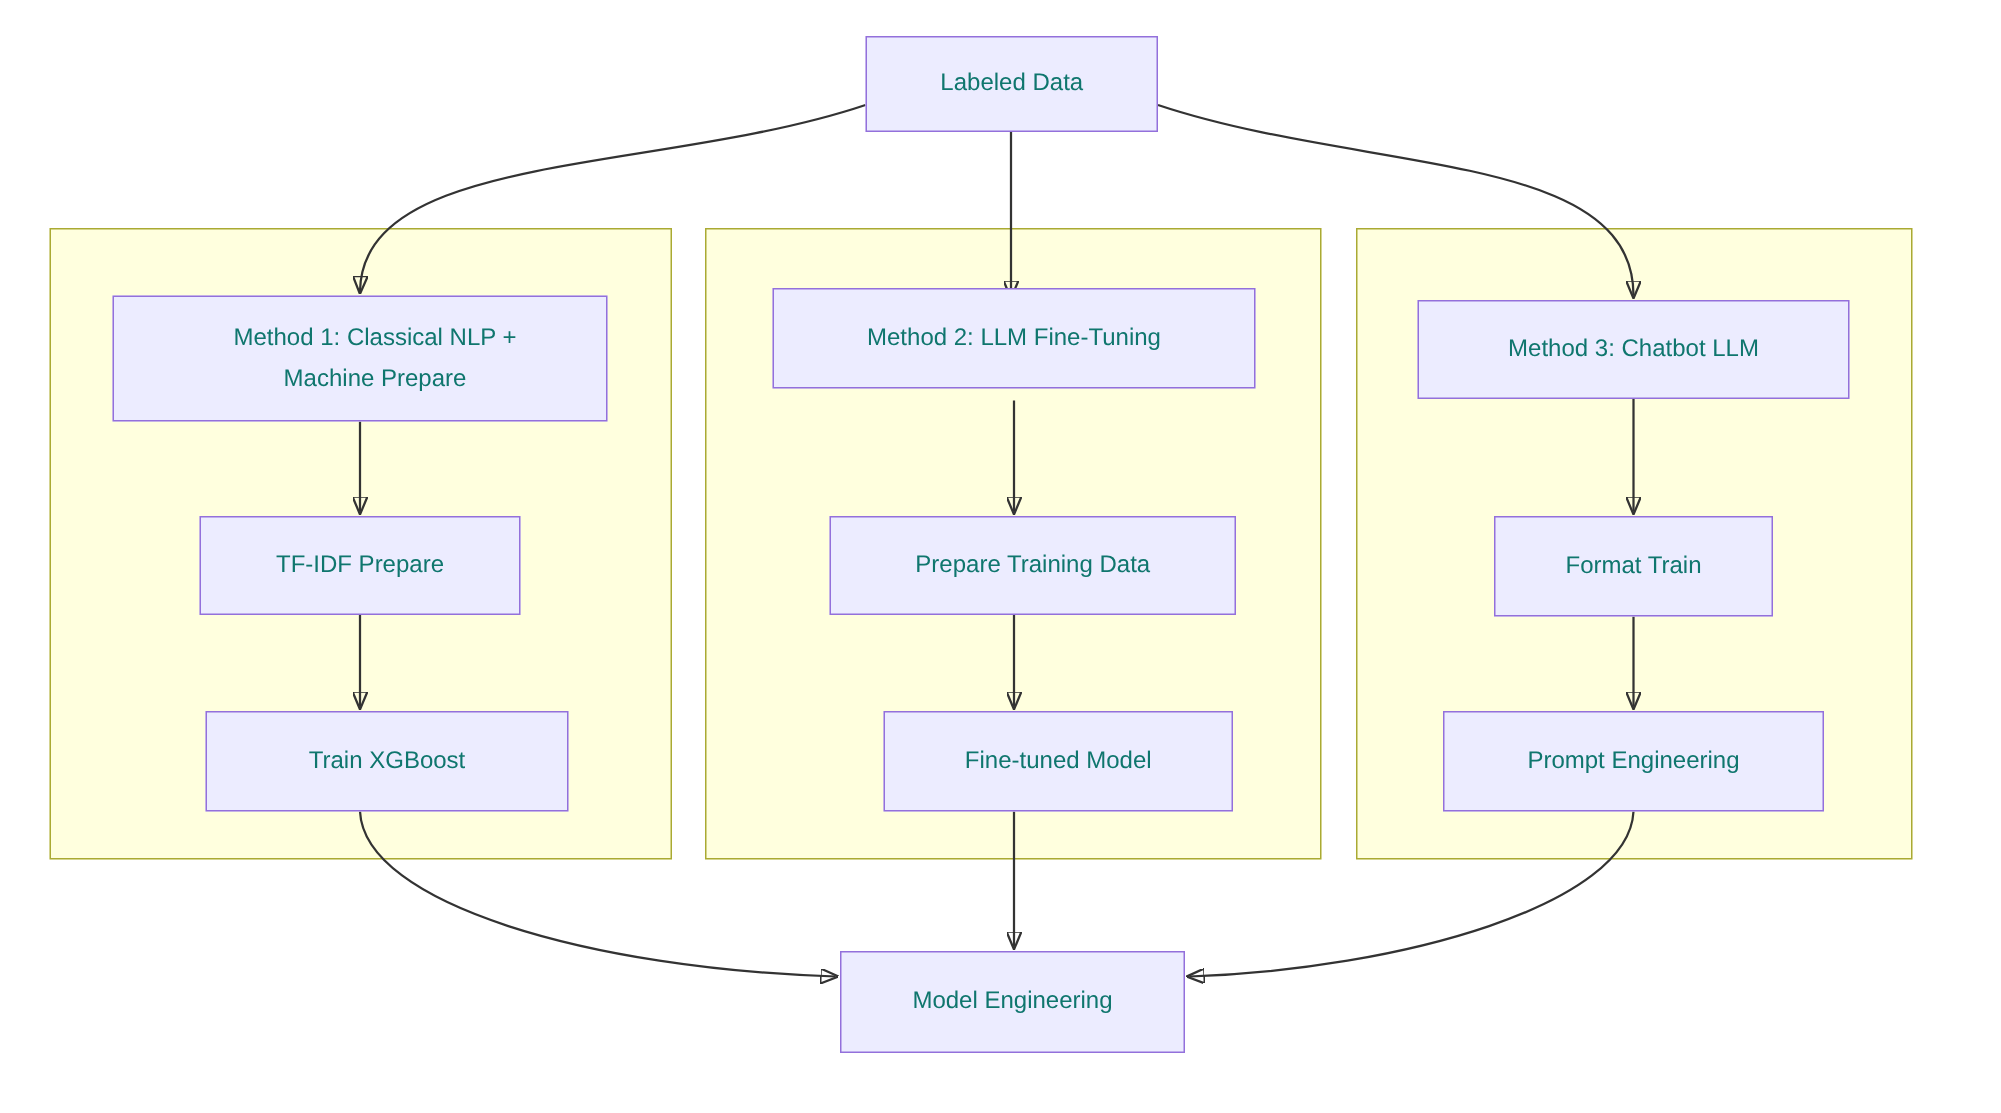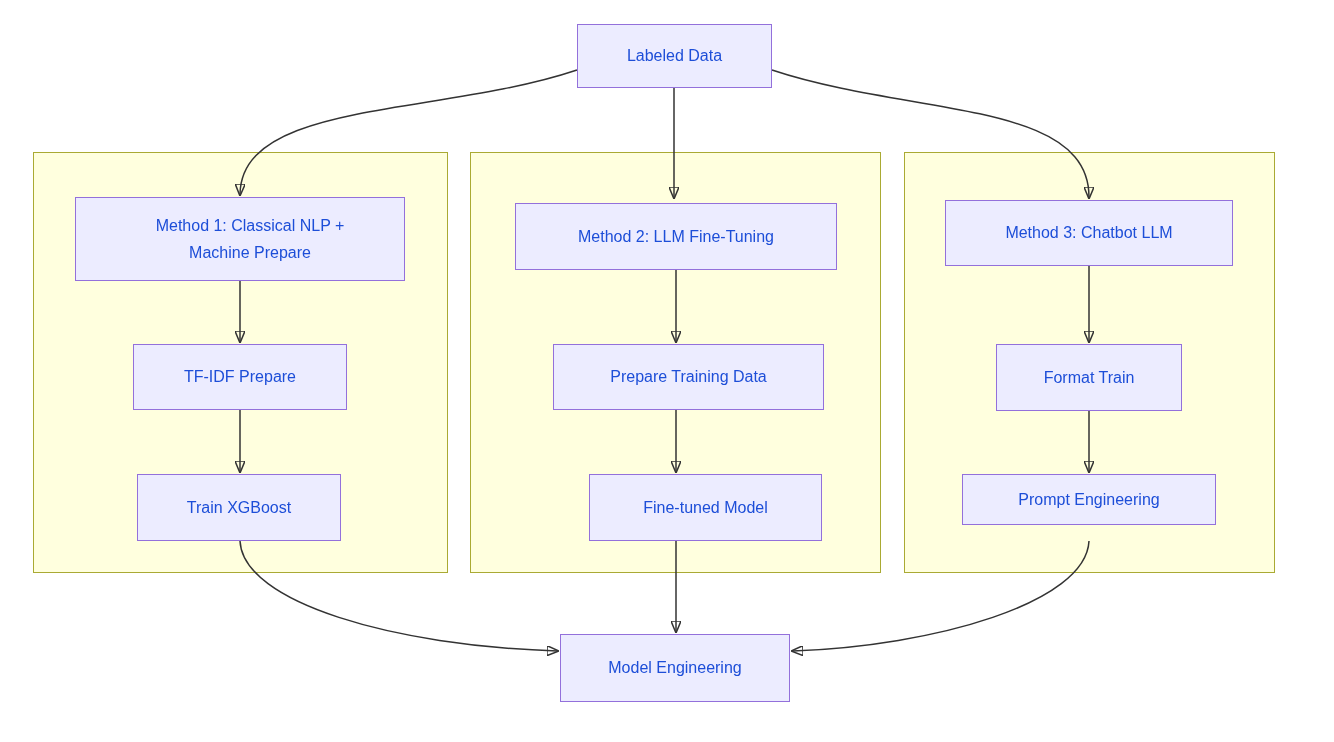--- a/index.html
+++ b/index.html
@@ -36,21 +36,21 @@
   }
   .node {
     position: absolute;
     background: #ECECFF;
     border: 1px solid #9370DB;
     box-sizing: border-box;
     display: flex;
     flex-direction: column;
     align-items: center;
     justify-content: center;
-    color: #1d4ed8;
+    color: #0f766e;
     font-size: 16px;
     line-height: 1.7;
   }
   .node span {
     display: block;
     white-space: nowrap;
   }
 </style>
 </head>
 <body>
@@ -85,41 +85,41 @@
     <span>Labeled Data</span>
   </div>
 
   <div class="node" style="left:75px; top:197px; width:330px; height:84px;padding-left:20px;">
     <span>Method 1: Classical NLP +</span>
     <span>Machine Prepare</span>
   </div>
   <div class="node" style="left:133px; top:344px; width:214px; height:66px;">
     <span>TF-IDF Prepare</span>
   </div>
-  <div class="node" style="left:137px; top:474px; width:204px; height:67px;">
+  <div class="node" style="left:137px; top:474px; width:242px; height:67px;">
     <span>Train XGBoost</span>
   </div>
 
-  <div class="node" style="left:515px; top:203px; width:322px; height:67px;">
+  <div class="node" style="left:515px; top:192px; width:322px; height:67px;">
     <span>Method 2: LLM Fine-Tuning</span>
   </div>
   <div class="node" style="left:553px; top:344px; width:271px; height:66px;">
     <span>Prepare Training Data</span>
   </div>
   <div class="node" style="left:589px; top:474px; width:233px; height:67px;">
     <span>Fine-tuned Model</span>
   </div>
 
   <div class="node" style="left:945px; top:200px; width:288px; height:66px;">
     <span>Method 3: Chatbot LLM</span>
   </div>
   <div class="node" style="left:996px; top:344px; width:186px; height:67px;">
     <span>Format Train</span>
   </div>
-  <div class="node" style="left:962px; top:474px; width:254px; height:51px;">
+  <div class="node" style="left:962px; top:474px; width:254px; height:67px;">
     <span>Prompt Engineering</span>
   </div>
 
   <div class="node" style="left:560px; top:634px; width:230px; height:68px;">
     <span>Model Engineering</span>
   </div>
 
 </div>
 
 </body></html>

